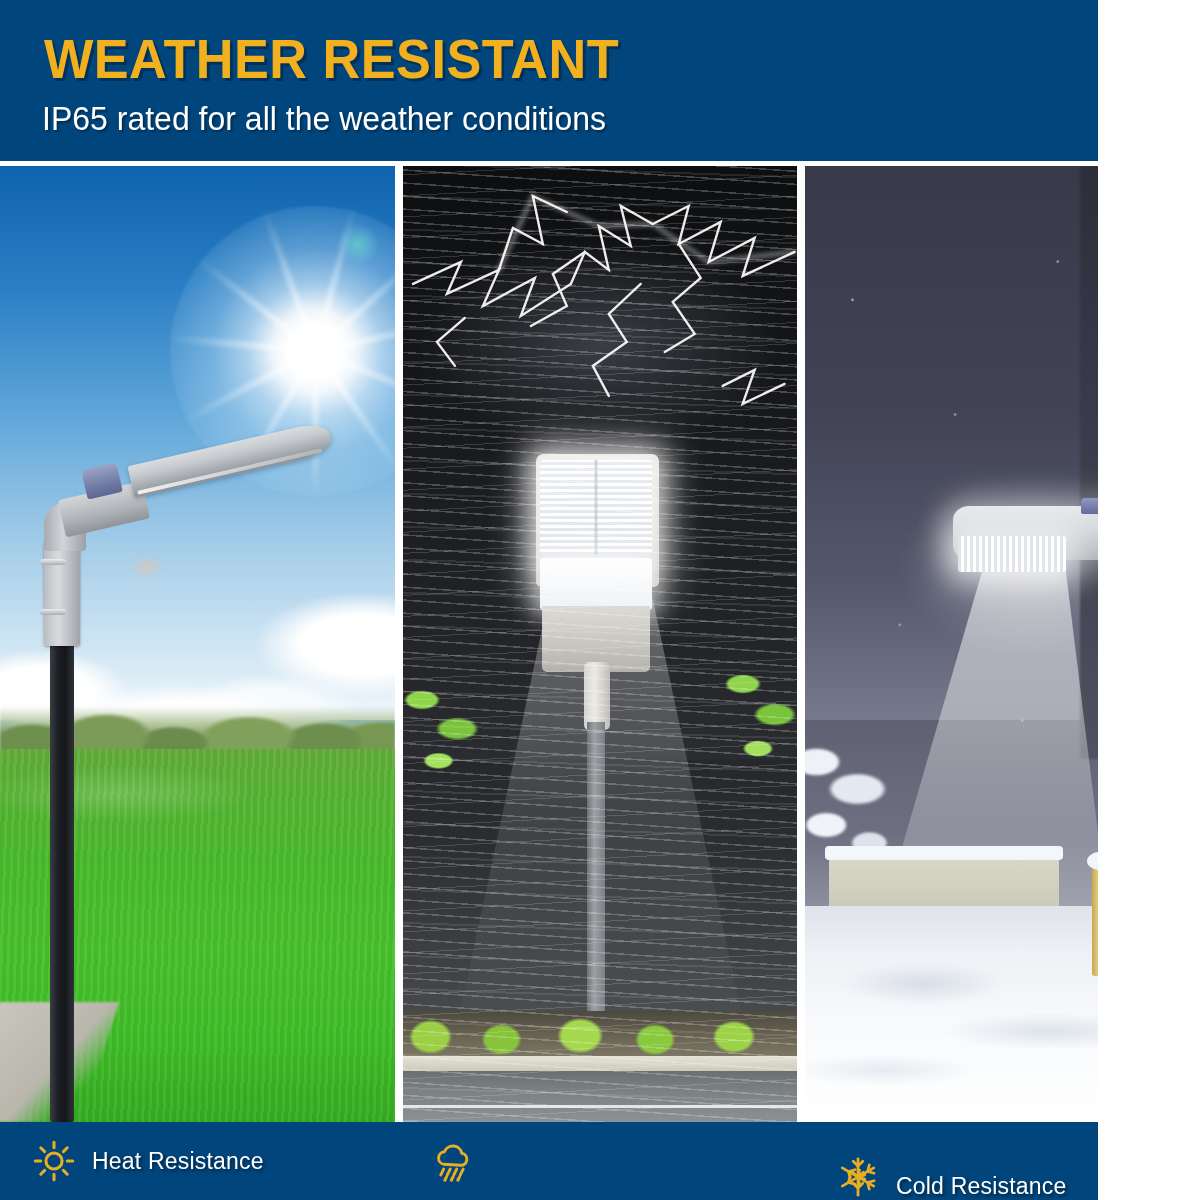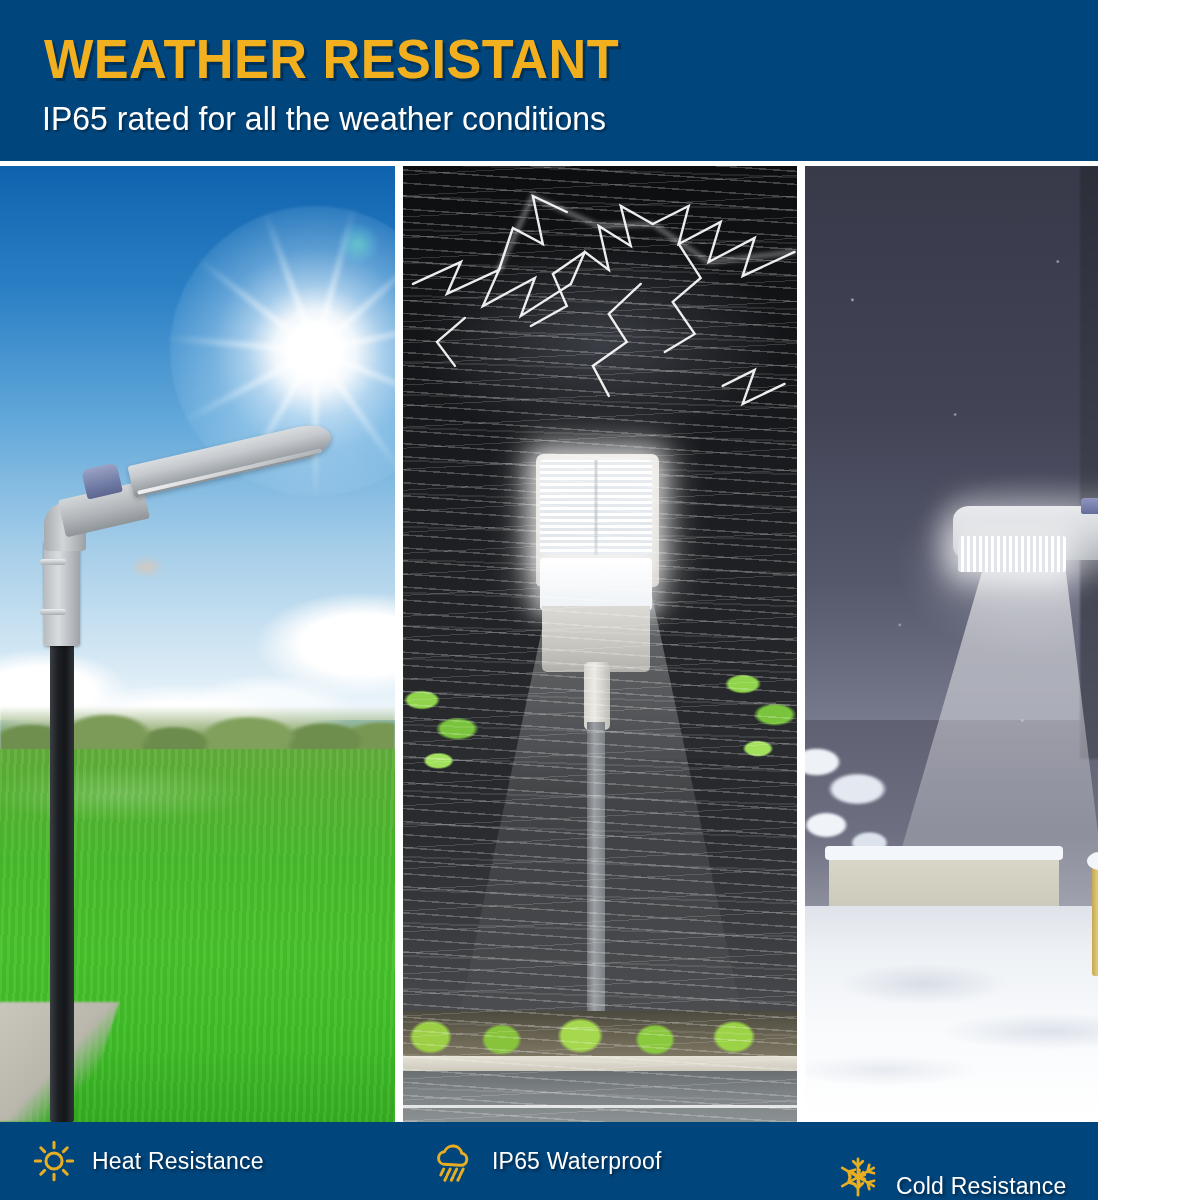--- a/index.html
+++ b/index.html
@@ -562,21 +562,20 @@
     </div>
 
     <div class="cap c2">
       <svg class="cap-icon" viewBox="0 0 48 48">
         <g stroke="#e8ae22" stroke-width="3.1" stroke-linecap="round" stroke-linejoin="round" fill="none">
           <path d="M13.5 27.5a6.6 6.6 0 0 1 .4-13.1 9.6 9.6 0 0 1 18.3 1.6 6.3 6.3 0 0 1-1.2 12.5z"></path>
           <path d="M13.2 32.5l-3 6M20 32.5l-3 6M26.8 32.5l-3 6M33.6 32.5l-3 6"></path>
           <path d="M16.2 40.5l-1.8 3.6M23 40.5l-1.8 3.6M29.8 40.5l-1.8 3.6"></path>
         </g>
       </svg>
-      <span class="cap-label">IP65 Waterproof</span>
     </div>
 
     <div class="cap c3">
       <svg class="cap-icon" viewBox="0 0 48 48">
         <g stroke="#e8ae22" stroke-width="2.9" stroke-linecap="round" fill="none">
           <g>
             <path d="M24 5v38"></path>
             <path d="M24 12.5l-5-5M24 12.5l5-5M24 24l-5.5-5M24 24l5.5-5M24 35.5l-5-5M24 35.5l5-5"></path>
           </g>
           <g transform="rotate(60 24 24)">

